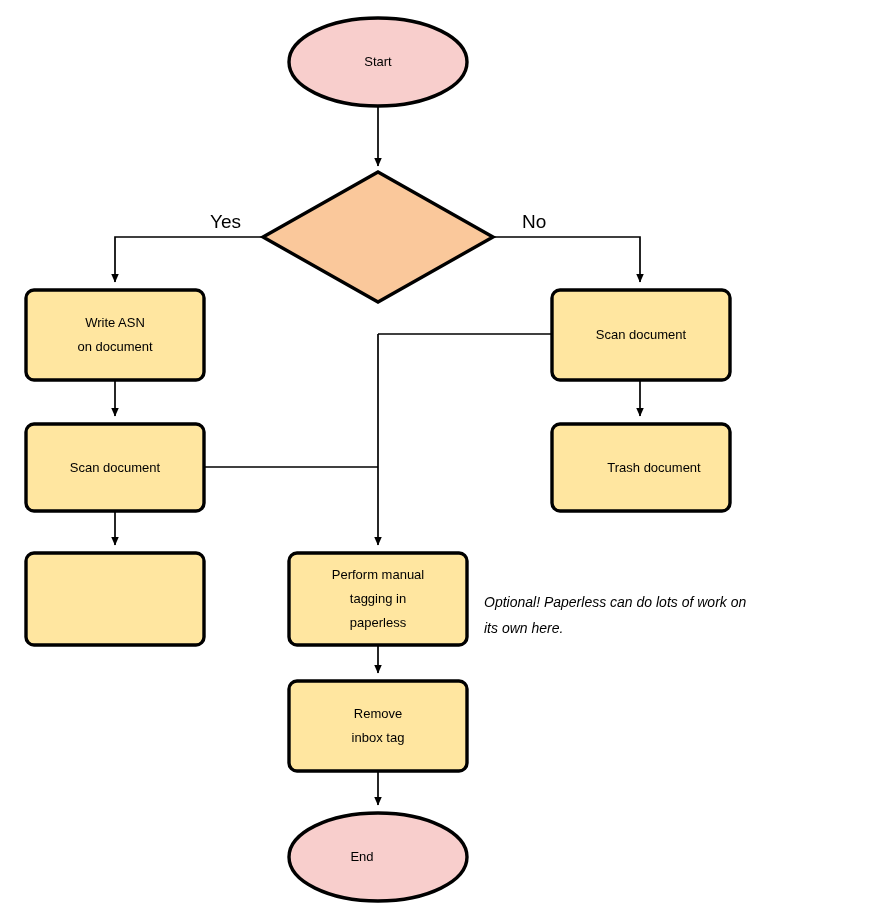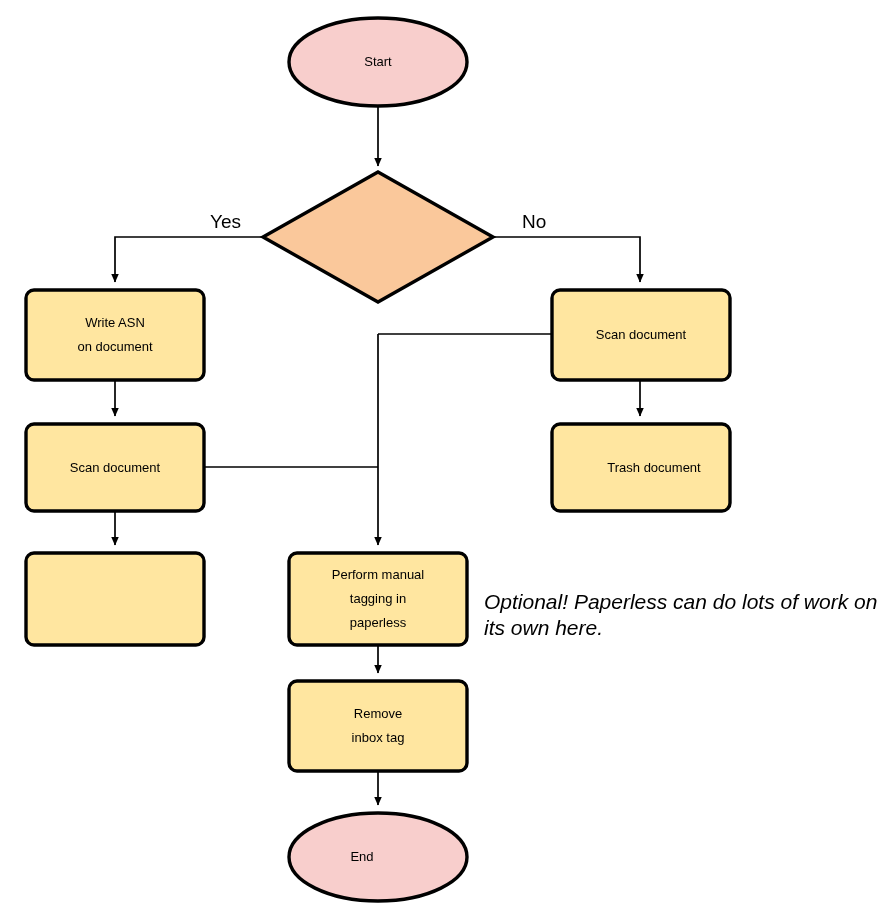--- a/index.html
+++ b/index.html
@@ -46,21 +46,21 @@
     font-family: "Liberation Sans", sans-serif;
     font-size: 19px;
     line-height: 22px;
     white-space: nowrap;
   }
   .note-text {
     position: absolute;
     color: #000000;
     font-family: "Liberation Sans", sans-serif;
     font-style: italic;
-    font-size: 21px;
+    font-size: 14px;
     line-height: 26px;
     white-space: pre-line;
   }
 </style>
 </head>
 <body>
 
 <div id="diagram-root">
 
   <svg id="flow-svg" viewBox="0 0 888 907">

